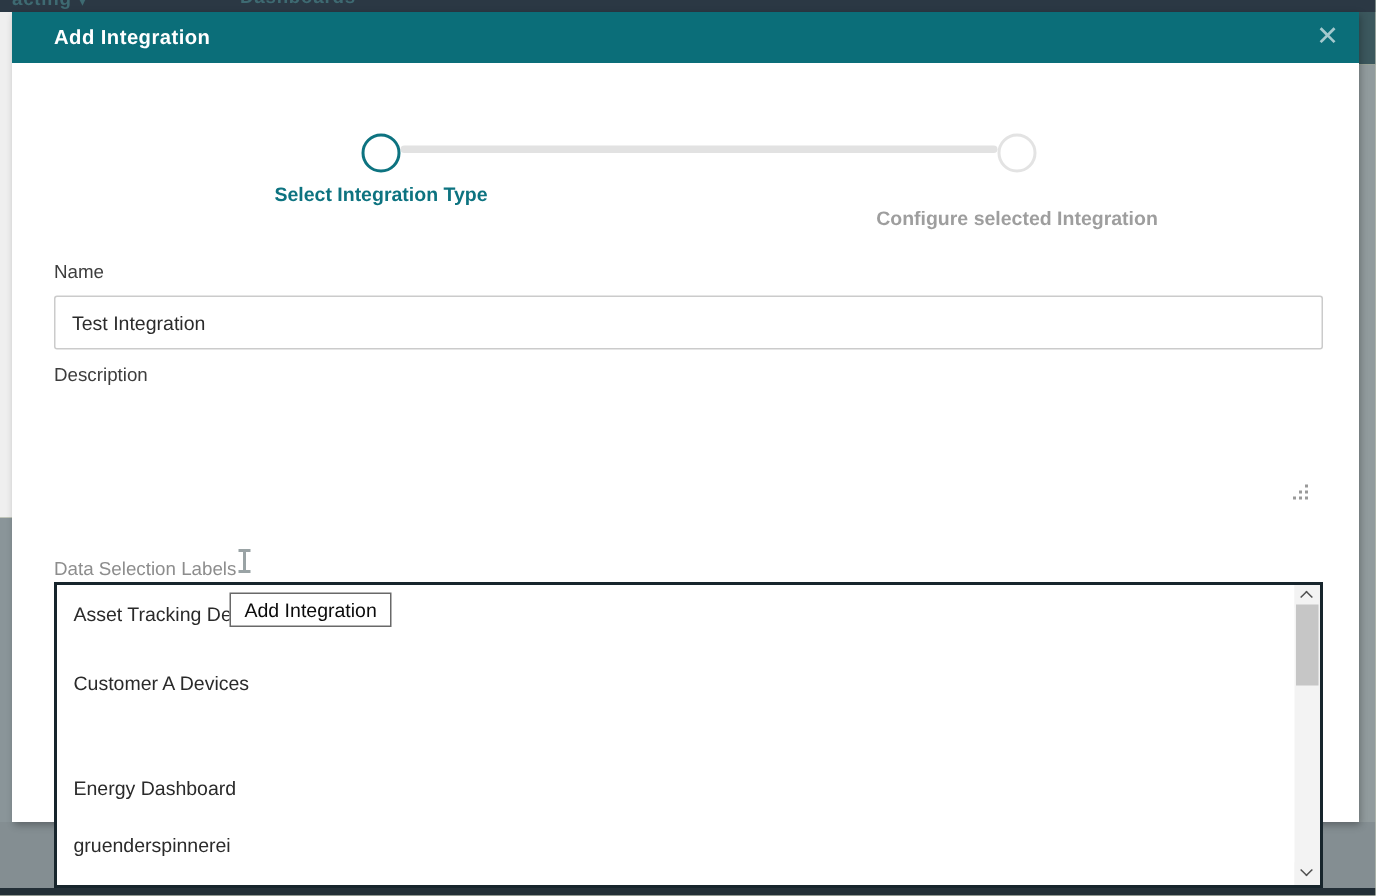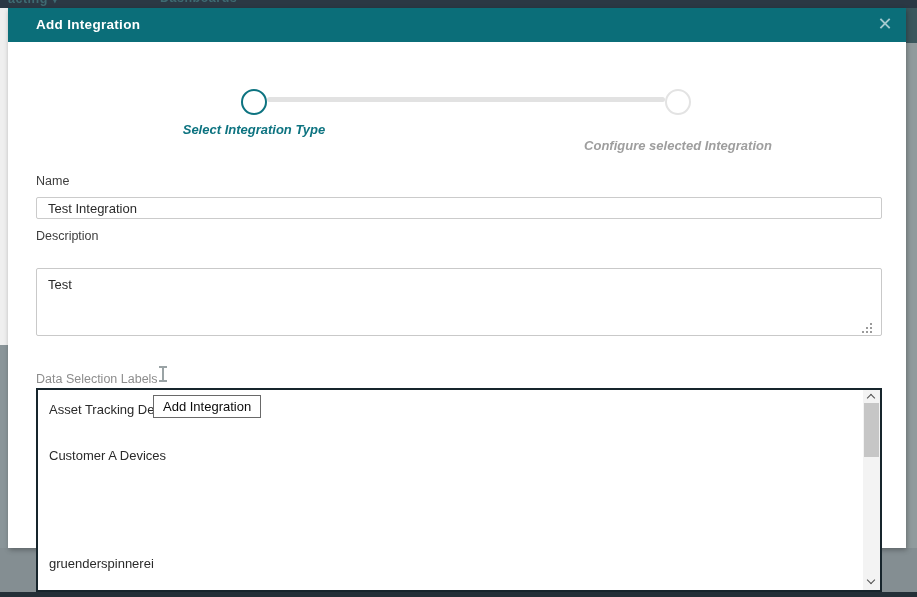--- a/index.html
+++ b/index.html
@@ -33,30 +33,30 @@
                  cursor:pointer; }
 
   
   .step-circle { position:absolute; width:26px; height:26px; border-radius:50%;
                  background:#ffffff; z-index:3; }
   .step-circle.active   { left:233px; top:81px; border:2px solid #0d7380; }
   .step-circle.upcoming { left:657px; top:81px; border:2px solid #e3e3e3; }
   .step-line { position:absolute; left:259px; top:89px; width:398px; height:5px;
                background:#e2e2e2; border-radius:3px; z-index:2; }
   .step-label { position:absolute; top:114px; font-weight:bold; font-size:13px;
-                text-align:center;font-style:italic; }
+                text-align:center; }
   .step-label.active   { left:130px; width:232px; color:#0d7380; }
   .step-label.upcoming { left:512px; width:316px; color:#9e9e9e;margin-top:16px; }
 
   
   .field-label { position:absolute; left:28px; font-size:12.5px; color:#3d3d3d; }
   .label-name { top:166px;text-align:center; }
-  .label-desc { top:221px; }
+  .label-desc { top:235px; }
   .label-dsl  { top:364px; color:#8d8d8d; }
-  .name-input { position:absolute; left:28px; top:189px; width:846px; height:22px;
+  .name-input { position:absolute; left:28px; top:189px; width:846px; height:36px;
                 border:1px solid #cbcbcb; border-radius:2px; padding:0 11px;
                 font-family:"Liberation Sans",sans-serif; font-size:13px; color:#2b2b2b;
                 outline:none; background:#ffffff; }
   .desc-textarea { position:absolute; left:28px; top:260px; width:846px; height:68px;
                 border:1px solid #c9c9c9; border-radius:2px; padding:8px 11px;
                 font-family:"Liberation Sans",sans-serif; font-size:13px; color:#2b2b2b;
                 outline:none; resize:none; overflow:hidden; background:#ffffff; }
   .resize-grip { position:absolute; left:862px; top:315px; width:2px; height:2px;
                  background:#9a9a9a; z-index:3;
                  box-shadow:0 4px 0 #9a9a9a, -4px 4px 0 #9a9a9a,
@@ -118,34 +118,34 @@
     <div class="step-line"></div>
     <div class="step-circle active"></div>
     <div class="step-circle upcoming"></div>
     <div class="step-label active">Select Integration Type</div>
     <div class="step-label upcoming">Configure selected Integration</div>
 
     <div class="field-label label-name">Name</div>
     <input class="name-input" type="text" value="Test Integration" style="">
 
     <div class="field-label label-desc">Description</div>
-    <textarea class="desc-textarea" style="">Test</textarea>
     <div class="resize-grip"></div>
 
     <div class="field-label label-dsl">Data Selection Labels</div>
     <div class="ibeam-cursor">
       <span class="cap-top"></span>
         <span class="stem"></span>
         <span class="cap-bot"></span>
     </div>
   </div>
 
   <div class="listbox">
     <div class="option opt-0">Asset Tracking Devices</div>
     <div class="option opt-1">Customer A Devices</div>
+    <div class="option opt-3">Energy Dashboard</div>
     <div class="option opt-4">gruenderspinnerei</div>
 
     <div class="scrollbar">
       <div class="sb-btn sb-up">
         <span class="chev chev-up"></span>
       </div>
       <div class="sb-thumb"></div>
       <div class="sb-btn sb-down">
         <span class="chev chev-down"></span>
       </div>

